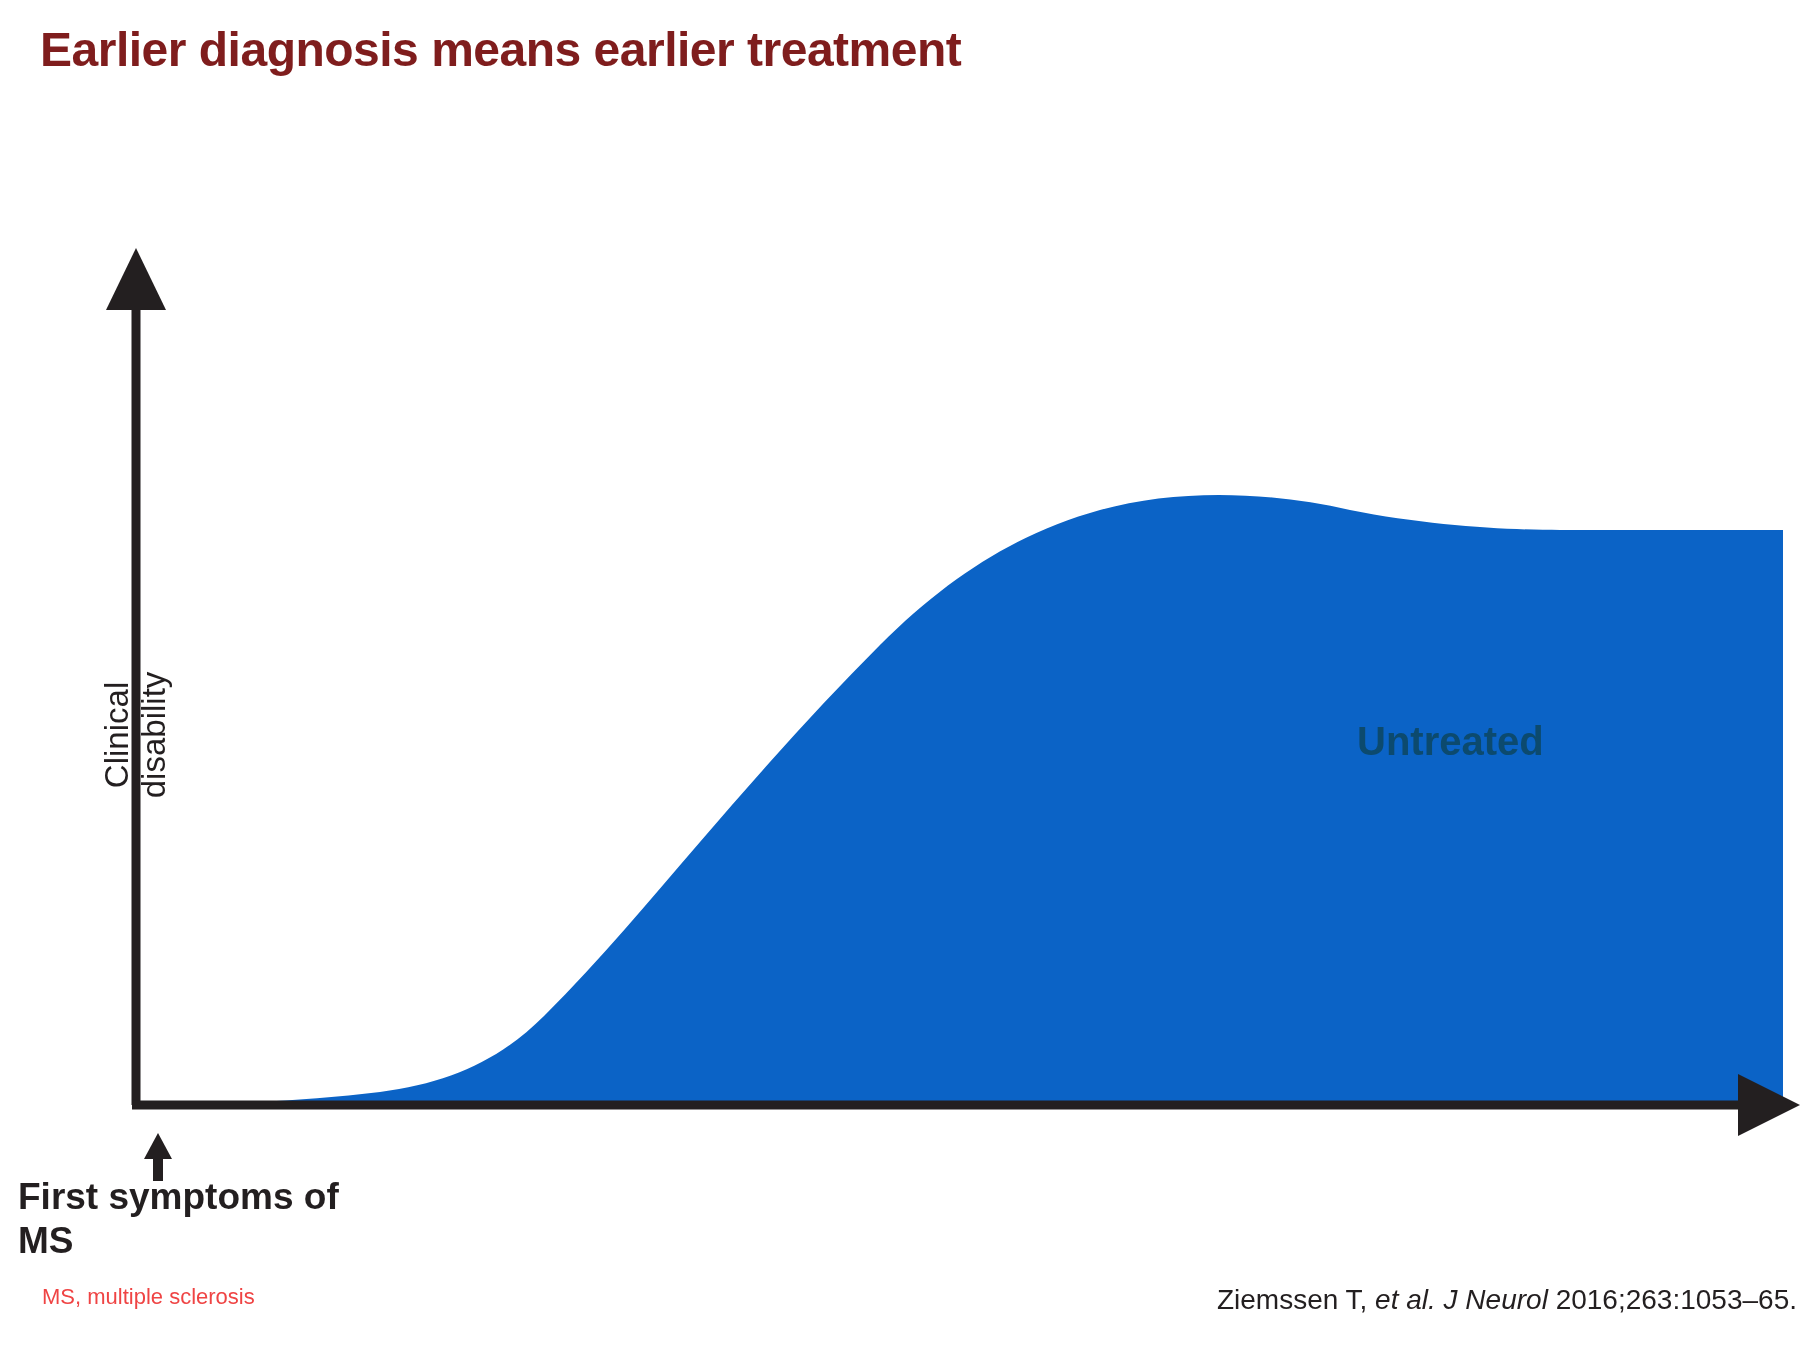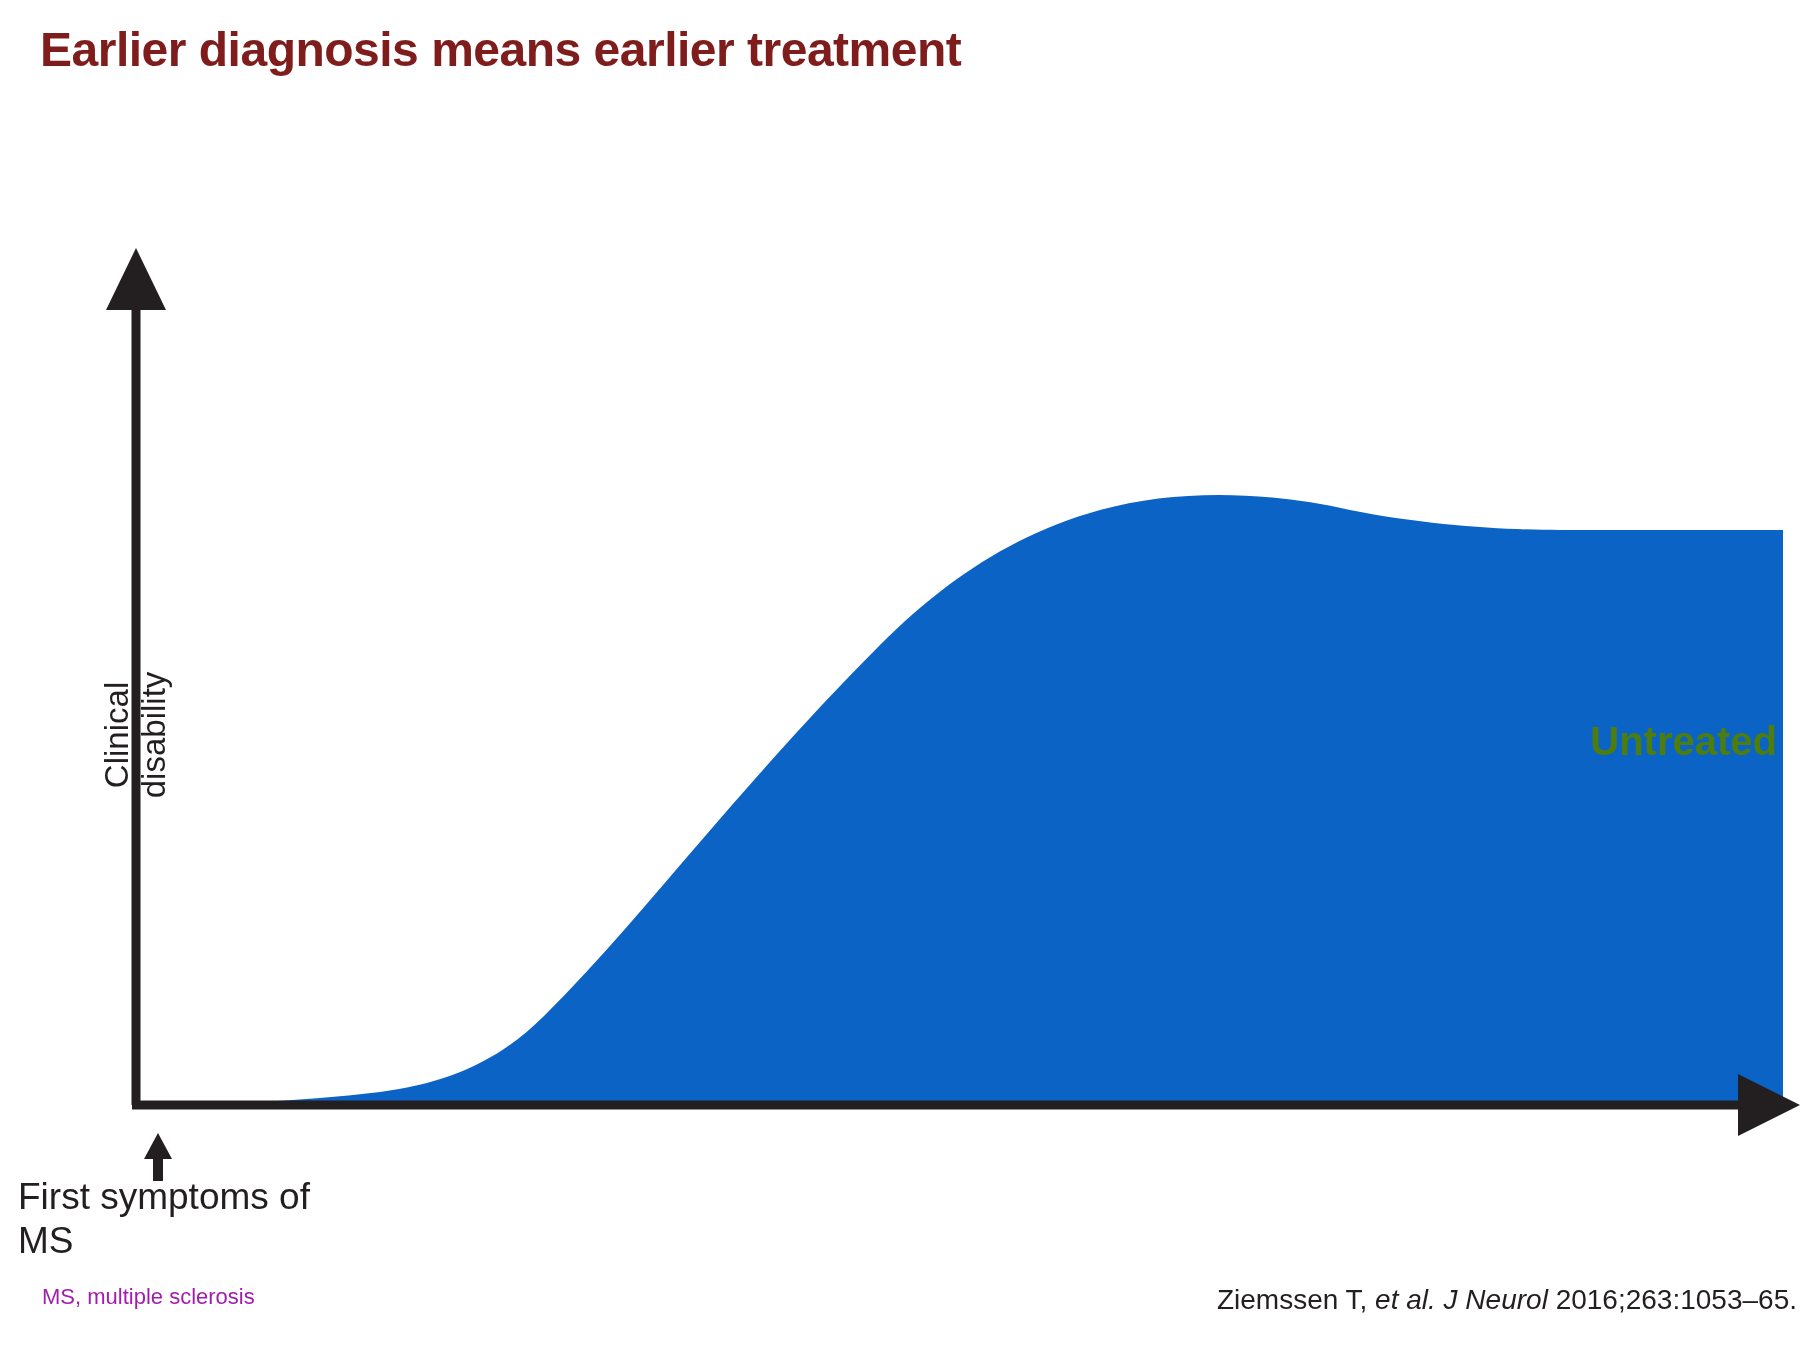--- a/index.html
+++ b/index.html
@@ -64,25 +64,24 @@
   #y-axis-label .rot span {
     display: block;
   }
 
   
   #untreated-label {
     position: absolute;
     right: 42px;
     top: 597px;
     width: 420px;
-    text-align: right;
     font-size: 40px;
     font-weight: bold;
     line-height: 1.22;
-    color: #4d7c0f;
+    color: #0c4a6e;
     pointer-events: none;
   }
   #untreated-label span { display: block; }
 
   
   #origin-annotation {
     position: absolute;
     left: 18px;
     top: 1133px;
     width: 420px;
@@ -93,29 +92,30 @@
     top: 0px;
   }
   #origin-text {
     position: absolute;
     left: 0px;
     top: 42px;
     font-size: 37px;
     line-height: 1.18;
     color: #231f20;
     width: 330px;
+    font-weight: bold;
   }
 
   
   #abbrev-note {
     position: absolute;
     left: 42px;
     top: 1284px;
     font-size: 22px;
-    color: #a21caf;
+    color: #ef4444;
   }
   #citation {
     position: absolute;
     right: 22px;
     top: 1284px;
     font-size: 28px;
     color: #231f20;
     white-space: nowrap;
   }
   #citation .ital { font-style: italic; }

